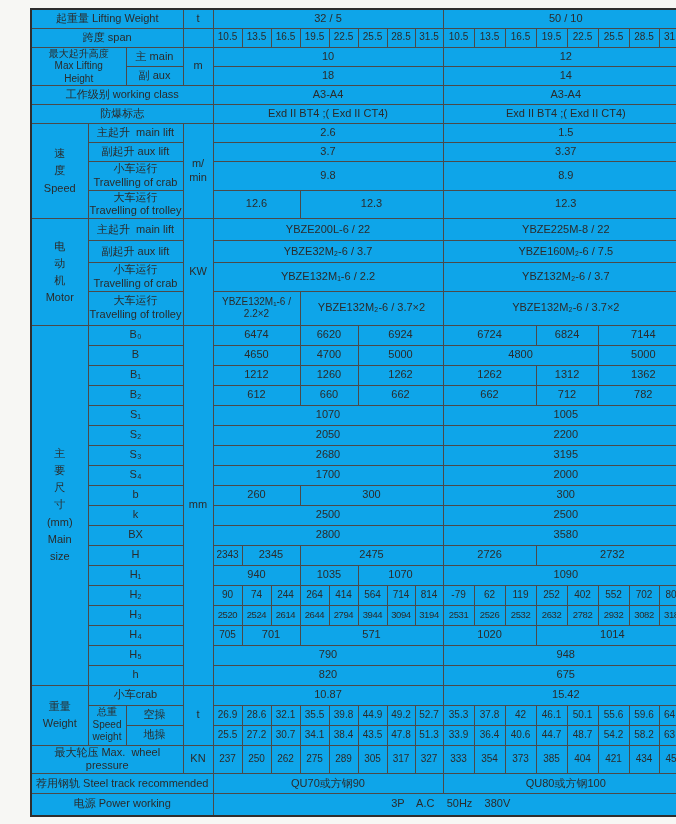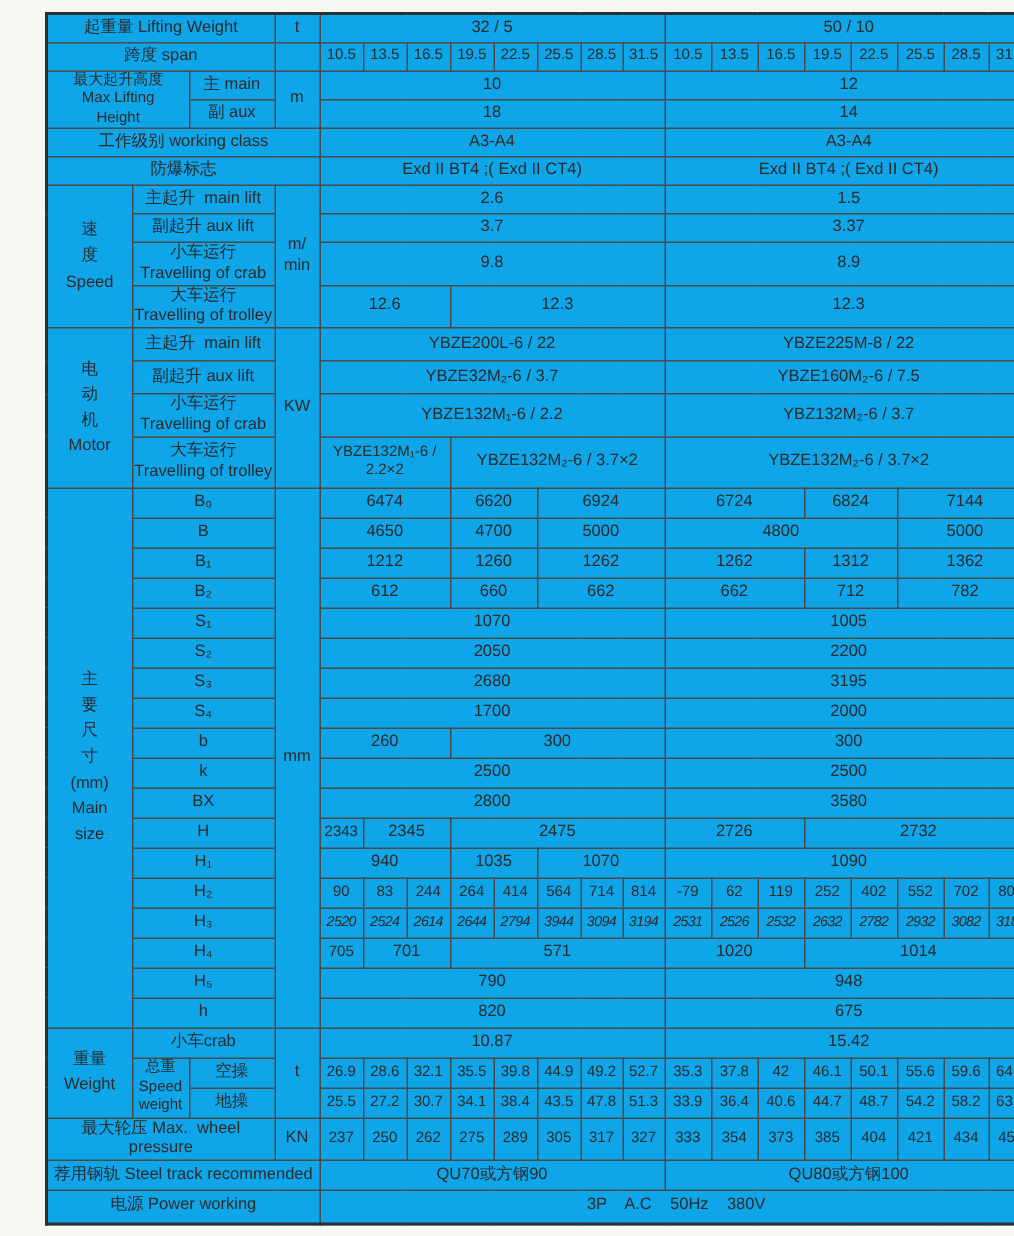--- a/index.html
+++ b/index.html
@@ -1,21 +1,21 @@
 <!DOCTYPE html>
 <html><head>
 <meta charset="utf-8">
 <style>
   html,body{margin:0;padding:0;}
   body{width:676px;height:824px;background:#f6f6f3;font-family:"Liberation Sans","DejaVu Sans",sans-serif;}
   .page{position:relative;width:676px;height:824px;background:#f7f7f4;}
   table.spec{position:absolute;left:30px;top:8px;width:658px;border-collapse:collapse;table-layout:fixed;border:2px solid #2e2e2e;background:#0ea5e9;}
   td{border:1px solid #4a4a4a;text-align:center;vertical-align:middle;padding:0;font-size:11px;color:#2b2b2b;white-space:pre-wrap;overflow:hidden;line-height:1.25;}
   td.sm{font-size:10px;}
-  td.tight{font-size:9.5px;letter-spacing:-0.4px;font-style:italic;}
+  td.tight{font-size:9.5px;letter-spacing:-0.4px;}
   td.vlab{line-height:1.55;}
   tr.h19{height:19px;} tr.h20{height:20px;} tr.h22{height:22px;}
   tr.h27{height:27px;} tr.h28{height:28px;} tr.h34{height:34px;}
 </style>
 </head>
 <body>
 
 <div class="page">
 <table class="spec">
 <colgroup>
@@ -246,21 +246,21 @@
 <tr class="h20">
   <td colspan="2">H₁</td>
   <td colspan="3">940</td>
   <td colspan="2">1035</td>
   <td colspan="3">1070</td>
   <td colspan="8">1090</td>
 </tr>
 <tr class="h20">
   <td colspan="2">H₂</td>
   <td class="sm">90</td>
-  <td class="sm">83</td>
+  <td class="sm">74</td>
   <td class="sm">244</td>
   <td class="sm">264</td>
   <td class="sm">414</td>
   <td class="sm">564</td>
   <td class="sm">714</td>
   <td class="sm">814</td>
   <td class="sm">-79</td>
   <td class="sm">62</td>
   <td class="sm">119</td>
   <td class="sm">252</td>

